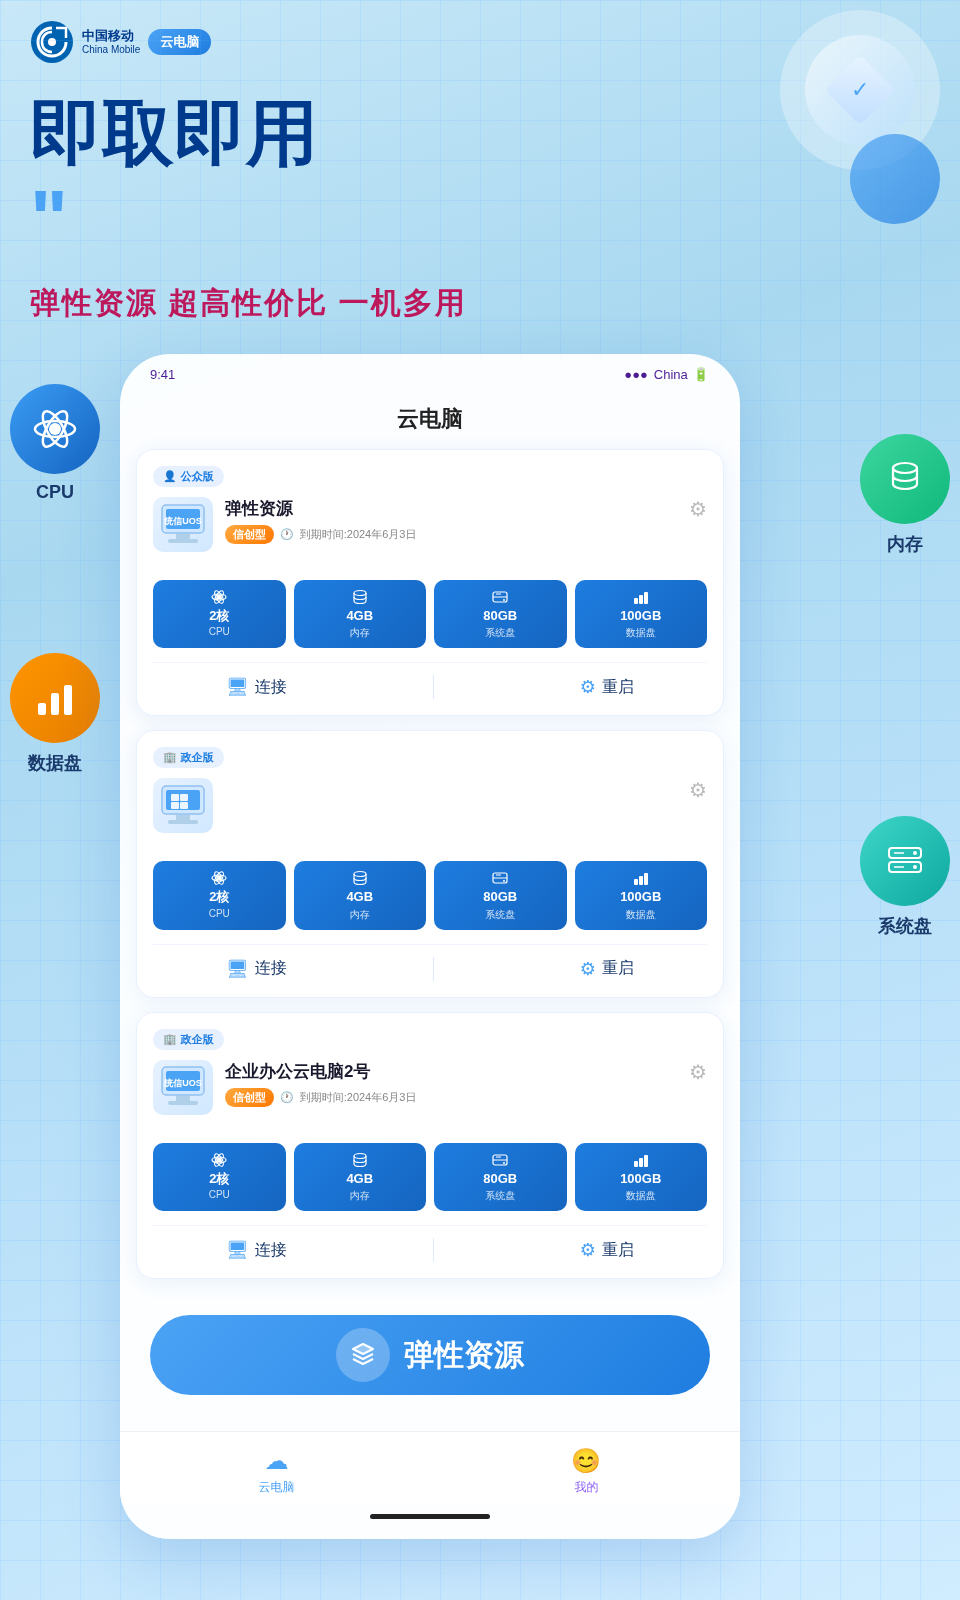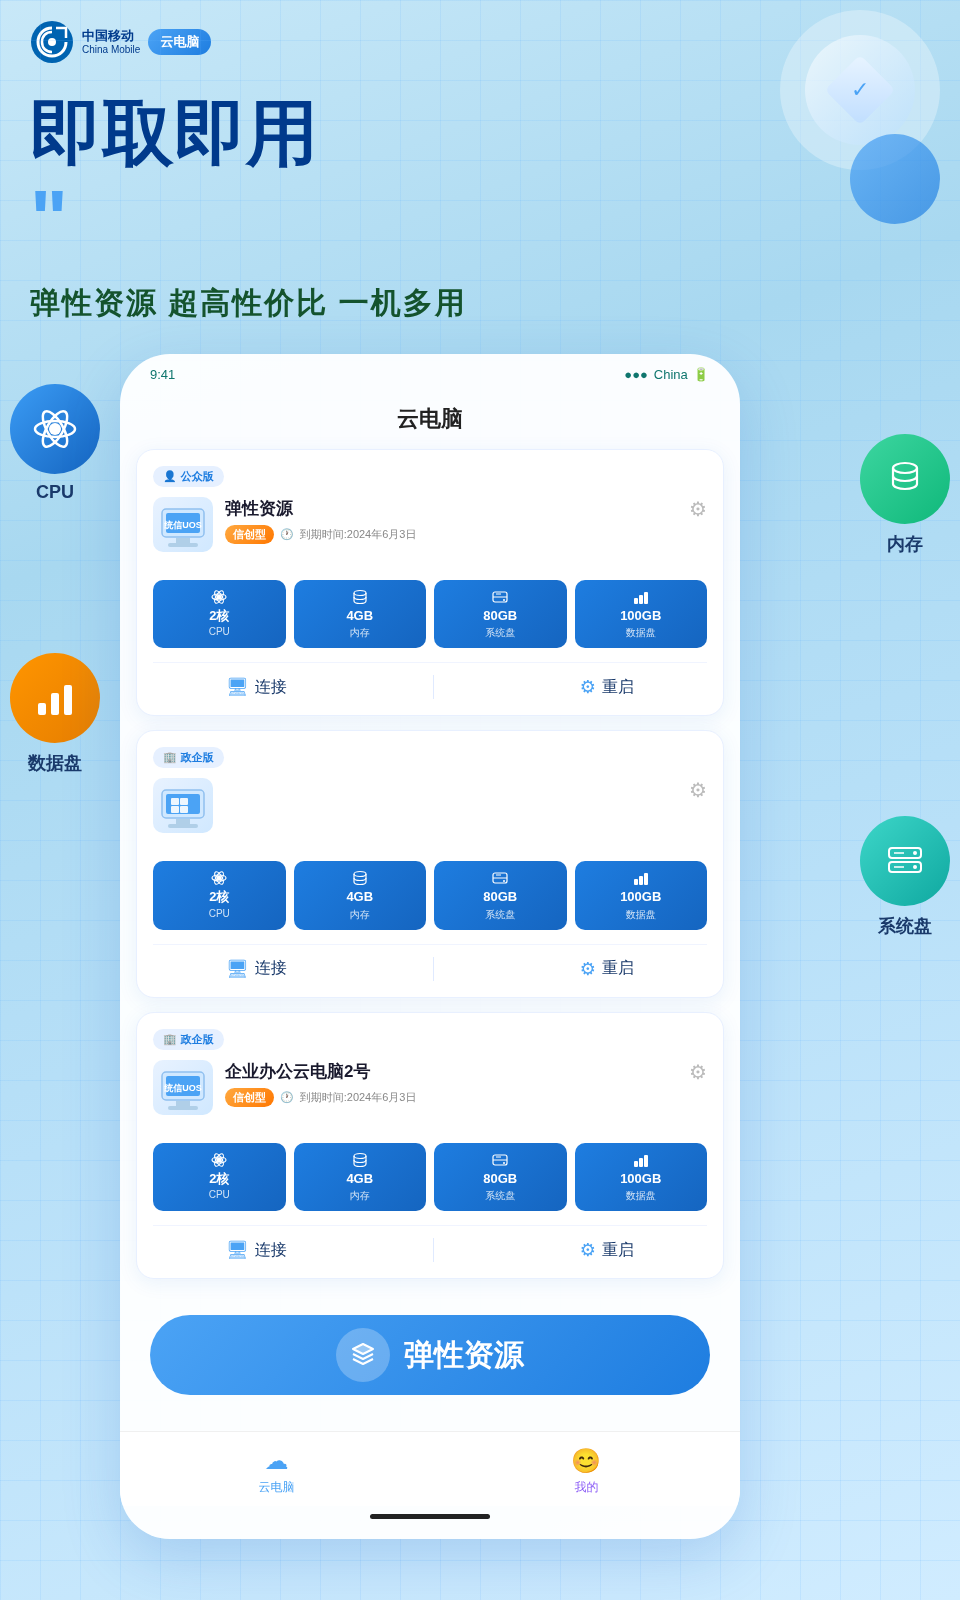--- a/index.html
+++ b/index.html
@@ -77,21 +77,21 @@
     .quote-mark {
       font-size: 80px;
       color: #4ba3f5;
       font-weight: 900;
       display: inline-block;
       transform: translateY(-10px);
     }
     .hero-subtitle {
       font-size: 30px;
       font-weight: 700;
-      color: #14532d;
+      color: #be185d;
       margin-top: 8px;
       letter-spacing: 2px;
     }
     .deco-circle-outer {
       width: 160px;
       height: 160px;
       border-radius: 50%;
       background: rgba(255,255,255,0.3);
       display: flex;
       align-items: center;
@@ -198,21 +198,21 @@
       z-index: 10;
     }
 
     .phone-status-bar {
       height: 40px;
       display: flex;
       align-items: center;
       justify-content: space-between;
       padding: 0 30px;
       font-size: 13px;
-      color: #0f766e;
+      color: #4c1d95;
     }
 
     .phone-title-bar {
       text-align: center;
       font-size: 22px;
       font-weight: 600;
       color: #222;
       padding: 10px 0 15px 0;
     }
 
@@ -260,21 +260,21 @@
       display: flex;
       align-items: flex-start;
       gap: 12px;
     }
     .pc-icon {
       width: 60px;
       height: 55px;
       background: linear-gradient(135deg, #e8f2ff, #d0e8ff);
       border-radius: 10px;
       display: flex;
-      align-items: flex-end;
+      align-items: center;
       justify-content: center;
       flex-shrink: 0;
     }
 
     .card-info {
       flex: 1;
     }
     .card-name {
       font-size: 17px;
       font-weight: 700;

